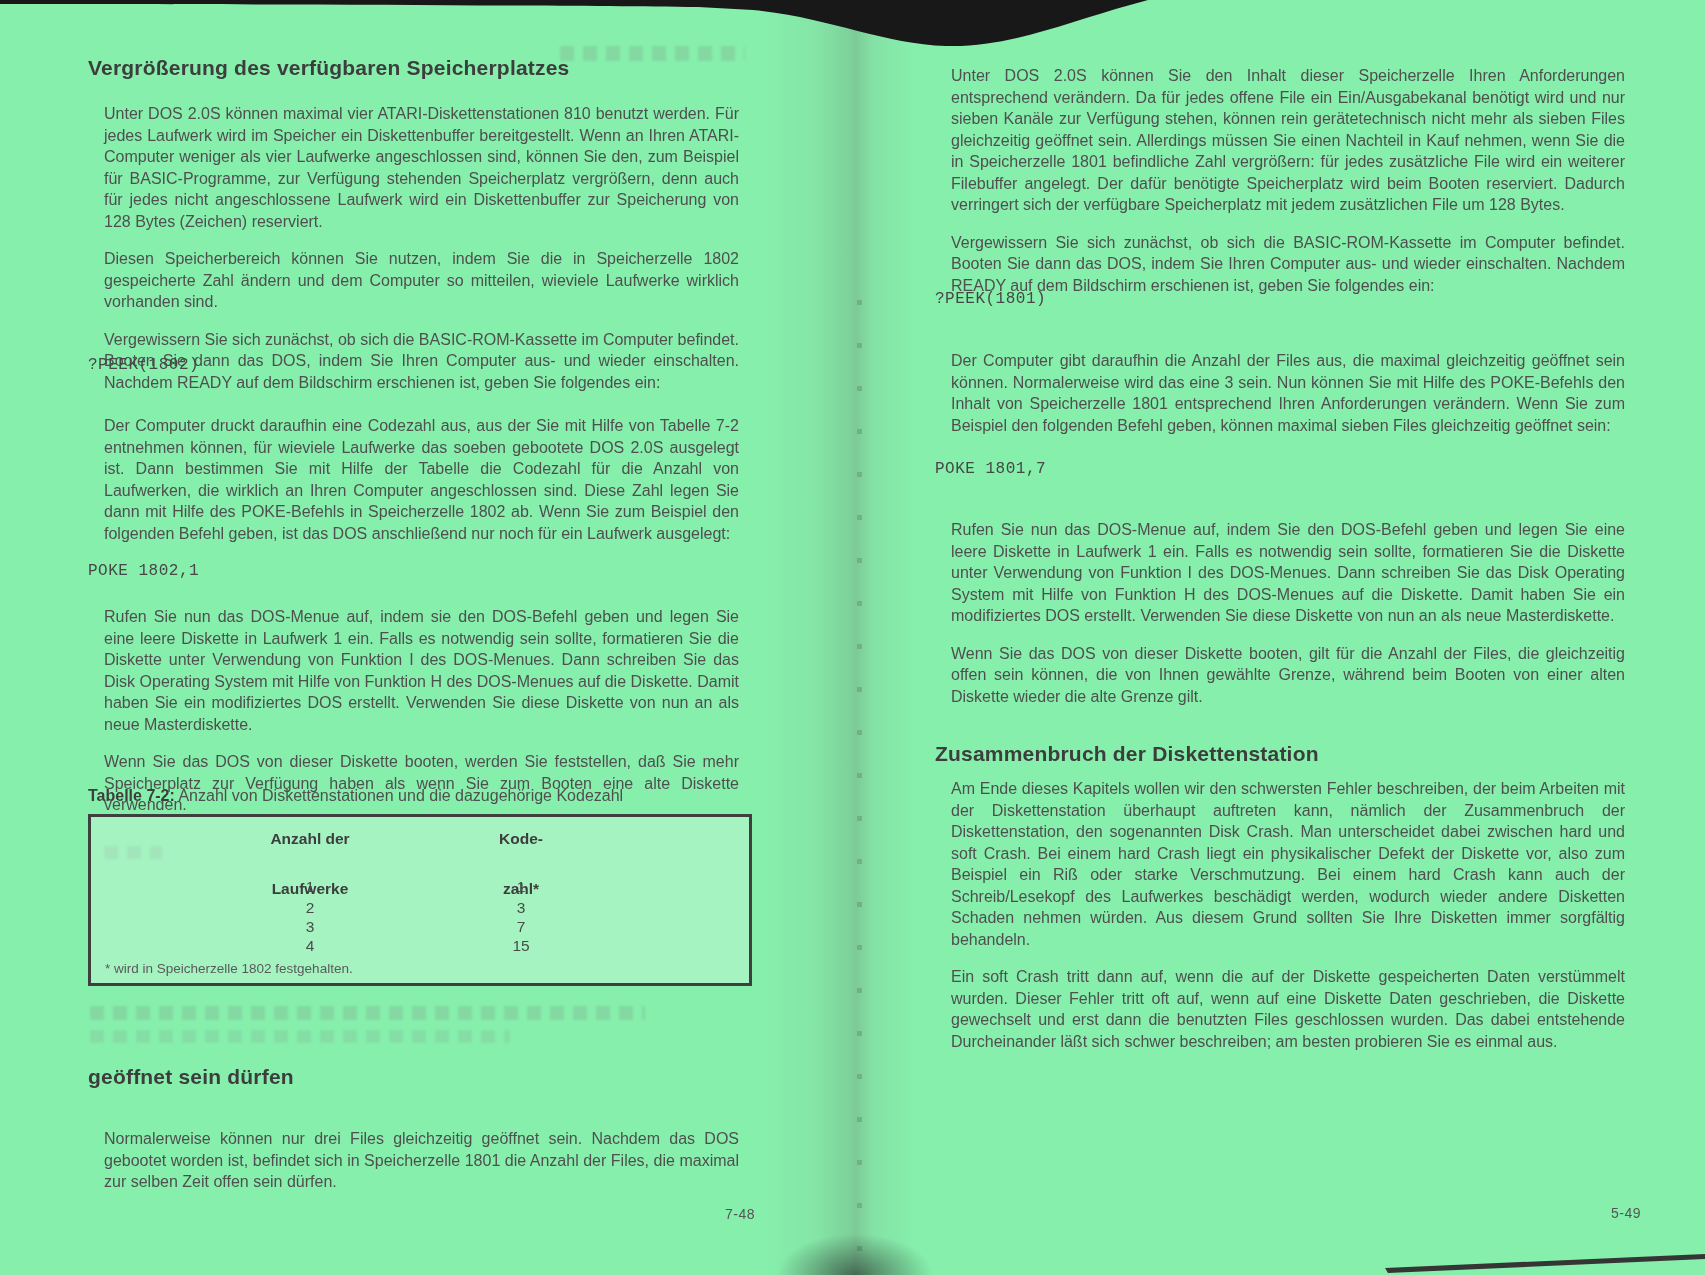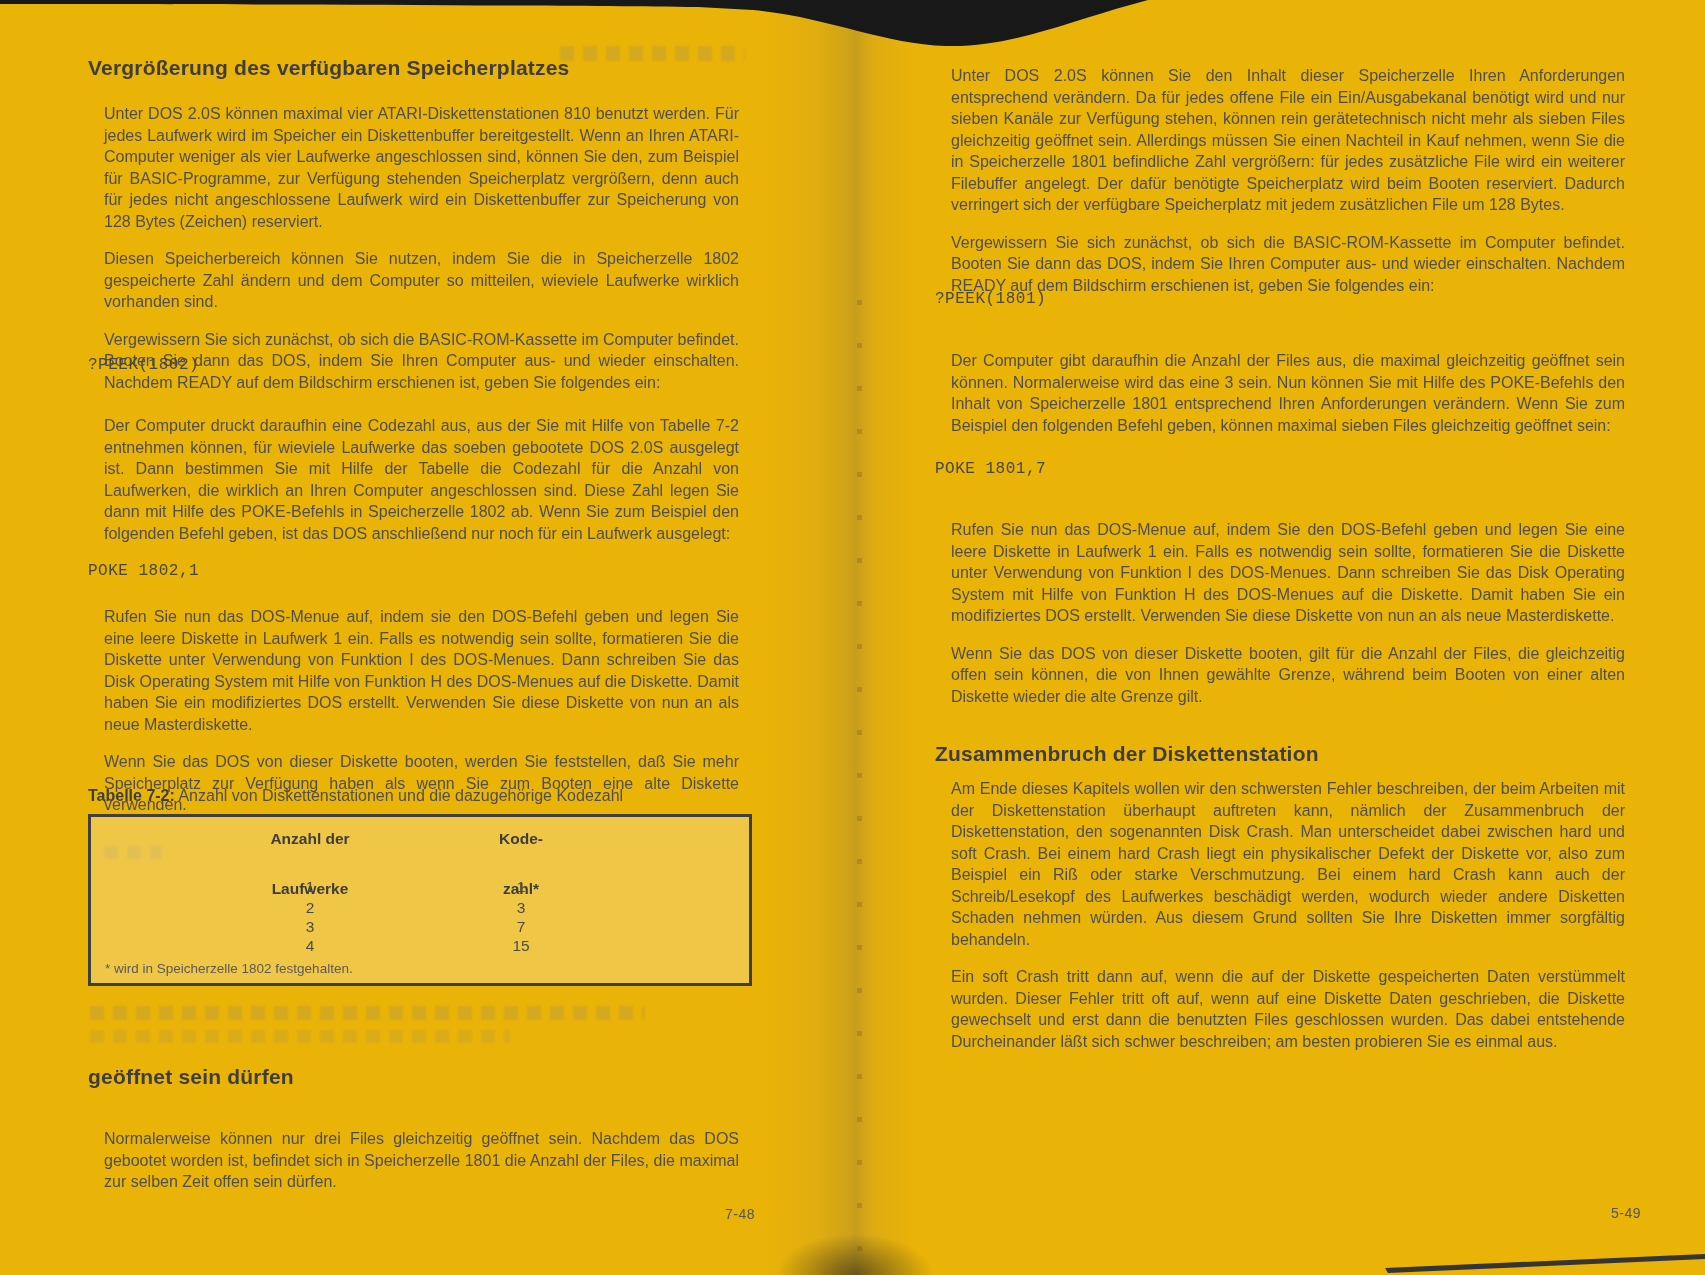--- a/index.html
+++ b/index.html
@@ -1,19 +1,19 @@
 <!DOCTYPE html>
 <html><head>
 <meta charset="utf-8">
 <style>
   html,body{margin:0;padding:0;background:#e9e9e6;}
   .spread{
     position:relative;
     width:1705px;height:1275px;
-    background:#eab308;
+    background:#86efac;
     overflow:hidden;
     font-family:"Liberation Sans", sans-serif;
   }
   .b{position:absolute;}
   .txt{font-size:16px;line-height:21.5px;color:#4f4f4f;text-align:justify;}
   .txt p{margin:16px;}
   .h{font-weight:bold;color:#3d3d3d;font-size:21px;letter-spacing:0.2px;line-height:27px;}
   .code{font-family:"Liberation Mono","DejaVu Sans Mono",monospace;font-size:16px;color:#474747;letter-spacing:0.5px;}
   .pagenum{font-size:14px;color:#555;text-align:right;letter-spacing:0.5px;}
 

